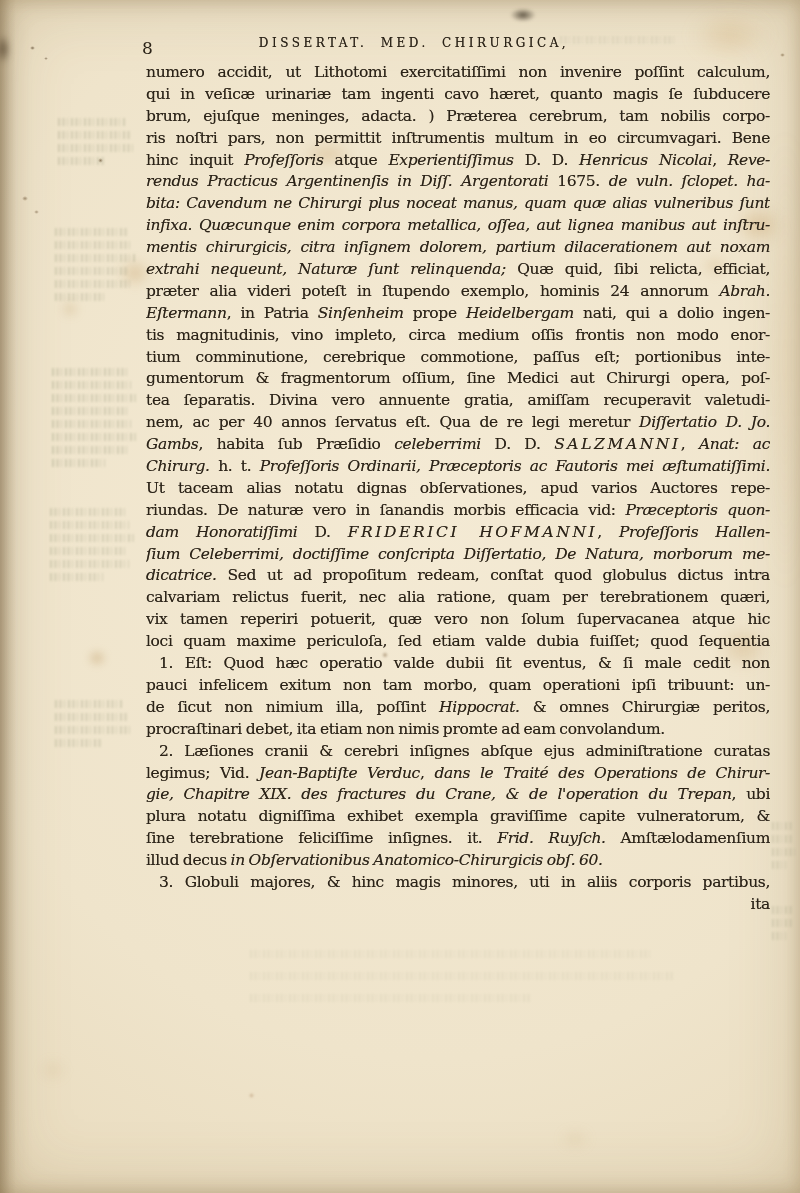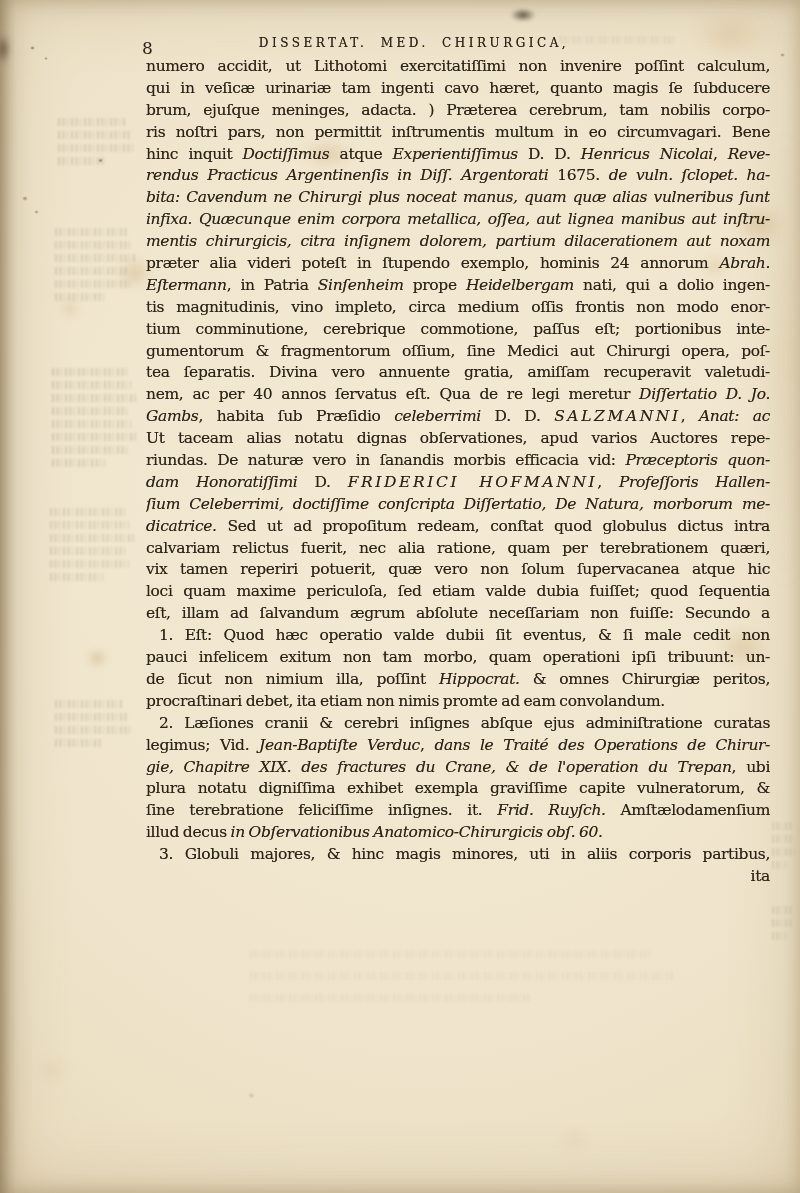--- a/index.html
+++ b/index.html
@@ -25,21 +25,21 @@
     font-size:17px;letter-spacing:1px;
   }
   .runtitle{
     position:absolute;left:150px;top:0;width:528px;
     text-align:center;
     font-size:12px;letter-spacing:3.5px;word-spacing:6px;
     white-space:nowrap;
     text-shadow:0 0 .4px rgba(43,35,24,.65);
   }
   .bodytext{
-    position:absolute;left:146px;top:56px;width:624px;
+    position:absolute;left:146px;top:62px;width:624px;
     font-size:15.5px;line-height:21.9px;
     letter-spacing:-0.35px;word-spacing:-0.8px;
     text-shadow:0 0 .4px rgba(43,35,24,.55);
   }
   .line{
     height:21.9px;overflow:hidden;
     text-align:justify;text-align-last:justify;text-justify:inter-word;
     white-space:nowrap;
   }
   .line.end{text-align-last:left;}
@@ -144,42 +144,43 @@
     <div class="header">
     <span class="pagenum">8</span>
     <div class="runtitle">DISSERTAT. MED. CHIRURGICA,</div>
   </div>
 
   <div class="bodytext">
       <div class="line"><span class="r">numero accidit, ut Lithotomi exercitatiſſimi non invenire poſſint calculum,</span></div>
       <div class="line"><span class="r">qui in veſicæ urinariæ tam ingenti cavo hæret, quanto magis ſe ſubducere</span></div>
       <div class="line"><span class="r">brum, ejuſque meninges, adacta. ) Præterea cerebrum, tam nobilis corpo-</span></div>
       <div class="line"><span class="r">ris noſtri pars, non permittit inſtrumentis multum in eo circumvagari. Bene</span></div>
-      <div class="line"><span class="r">hinc inquit </span><span class="i">Doctiſſimus</span><span class="r"> atque </span><span class="i">Experientiſſimus</span><span class="r"> D. D. </span><span class="i">Henricus Nicolai</span><span class="r">, </span><span class="i">Reve-</span></div>
+      <div class="line"><span class="r">hinc inquit </span><span class="i">Profeſſoris</span><span class="r"> atque </span><span class="i">Experientiſſimus</span><span class="r"> D. D. </span><span class="i">Henricus Nicolai</span><span class="r">, </span><span class="i">Reve-</span></div>
       <div class="line"><span class="i">rendus Practicus Argentinenſis in Diſſ. Argentorati </span><span class="r">1675.</span><span class="i"> de vuln. ſclopet. ha-</span></div>
       <div class="line"><span class="i">bita: Cavendum ne Chirurgi plus noceat manus, quam quæ alias vulneribus ſunt</span></div>
       <div class="line"><span class="i">infixa. Quæcunque enim corpora metallica, oſſea, aut lignea manibus aut inſtru-</span></div>
       <div class="line"><span class="i">mentis chirurgicis, citra inſignem dolorem, partium dilacerationem aut noxam</span></div>
+      <div class="line"><span class="i">extrahi nequeunt, Naturæ ſunt relinquenda; </span><span class="r">Quæ quid, ſibi relicta, efficiat,</span></div>
       <div class="line"><span class="r">præter alia videri poteſt in ſtupendo exemplo, hominis 24 annorum </span><span class="i">Abrah.</span></div>
       <div class="line"><span class="i">Eſtermann</span><span class="r">, in Patria </span><span class="i">Sinſenheim</span><span class="r"> prope </span><span class="i">Heidelbergam</span><span class="r"> nati, qui a dolio ingen-</span></div>
       <div class="line"><span class="r">tis magnitudinis, vino impleto, circa medium oſſis frontis non modo enor-</span></div>
       <div class="line"><span class="r">tium comminutione, cerebrique commotione, paſſus eſt; portionibus inte-</span></div>
       <div class="line"><span class="r">gumentorum &amp; fragmentorum oſſium, ſine Medici aut Chirurgi opera, poſ-</span></div>
       <div class="line"><span class="r">tea ſeparatis. Divina vero annuente gratia, amiſſam recuperavit valetudi-</span></div>
       <div class="line"><span class="r">nem, ac per 40 annos ſervatus eſt. Qua de re legi meretur </span><span class="i">Diſſertatio D. Jo.</span></div>
       <div class="line"><span class="i">Gambs</span><span class="r">, habita ſub Præſidio </span><span class="i">celeberrimi</span><span class="r"> D. D. </span><span class="c">SALZMANNI</span><span class="r">, </span><span class="i">Anat: ac</span></div>
+      <div class="line"><span class="i">Chirurg.</span><span class="r"> h. t. </span><span class="i">Profeſſoris Ordinarii, Præceptoris ac Fautoris mei æſtumatiſſimi.</span></div>
       <div class="line"><span class="r">Ut taceam alias notatu dignas obſervationes, apud varios Auctores repe-</span></div>
       <div class="line"><span class="r">riundas. De naturæ vero in ſanandis morbis efficacia vid: </span><span class="i">Præceptoris quon-</span></div>
       <div class="line"><span class="i">dam Honoratiſſimi </span><span class="r">D. </span><span class="c">FRIDERICI HOFMANNI</span><span class="r">, </span><span class="i">Profeſſoris Hallen-</span></div>
       <div class="line"><span class="i">ſium Celeberrimi, doctiſſime conſcripta Diſſertatio, De Natura, morborum me-</span></div>
       <div class="line"><span class="i">dicatrice.</span><span class="r"> Sed ut ad propoſitum redeam, conſtat quod globulus dictus intra</span></div>
       <div class="line"><span class="r">calvariam relictus fuerit, nec alia ratione, quam per terebrationem quæri,</span></div>
       <div class="line"><span class="r">vix tamen reperiri potuerit, quæ vero non ſolum ſupervacanea atque hic</span></div>
       <div class="line"><span class="r">loci quam maxime periculoſa, ſed etiam valde dubia fuiſſet; quod ſequentia</span></div>
-      <div class="line"><span class="r">eſt, illam ad ſalvandum ægrum abſolute neceſſariam non fuiſſe: Secundo a</span></div>
       <div class="line ind"><span class="r">1. Eſt: Quod hæc operatio valde dubii ſit eventus, &amp; ſi male cedit non</span></div>
       <div class="line"><span class="r">pauci infelicem exitum non tam morbo, quam operationi ipſi tribuunt: un-</span></div>
       <div class="line"><span class="r">de ſicut non nimium illa, poſſint </span><span class="i">Hippocrat.</span><span class="r"> &amp; omnes Chirurgiæ peritos,</span></div>
       <div class="line end"><span class="r">procraſtinari debet, ita etiam non nimis promte ad eam convolandum.</span></div>
       <div class="line ind"><span class="r">2. Læſiones cranii &amp; cerebri inſignes abſque ejus adminiſtratione curatas</span></div>
       <div class="line"><span class="r">legimus; Vid. </span><span class="i">Jean-Baptiſte Verduc</span><span class="r">, </span><span class="i">dans le Traité des Operations de Chirur-</span></div>
       <div class="line"><span class="i">gie, Chapitre XIX. des fractures du Crane, &amp; de l'operation du Trepan</span><span class="r">, ubi</span></div>
       <div class="line"><span class="r">plura notatu digniſſima exhibet exempla graviſſime capite vulneratorum, &amp;</span></div>
       <div class="line"><span class="r">ſine terebratione feliciſſime inſignes. it. </span><span class="i">Frid. Ruyſch.</span><span class="r"> Amſtælodamenſium</span></div>
       <div class="line end"><span class="r">illud decus </span><span class="i">in Obſervationibus Anatomico-Chirurgicis obſ. 60.</span></div>

